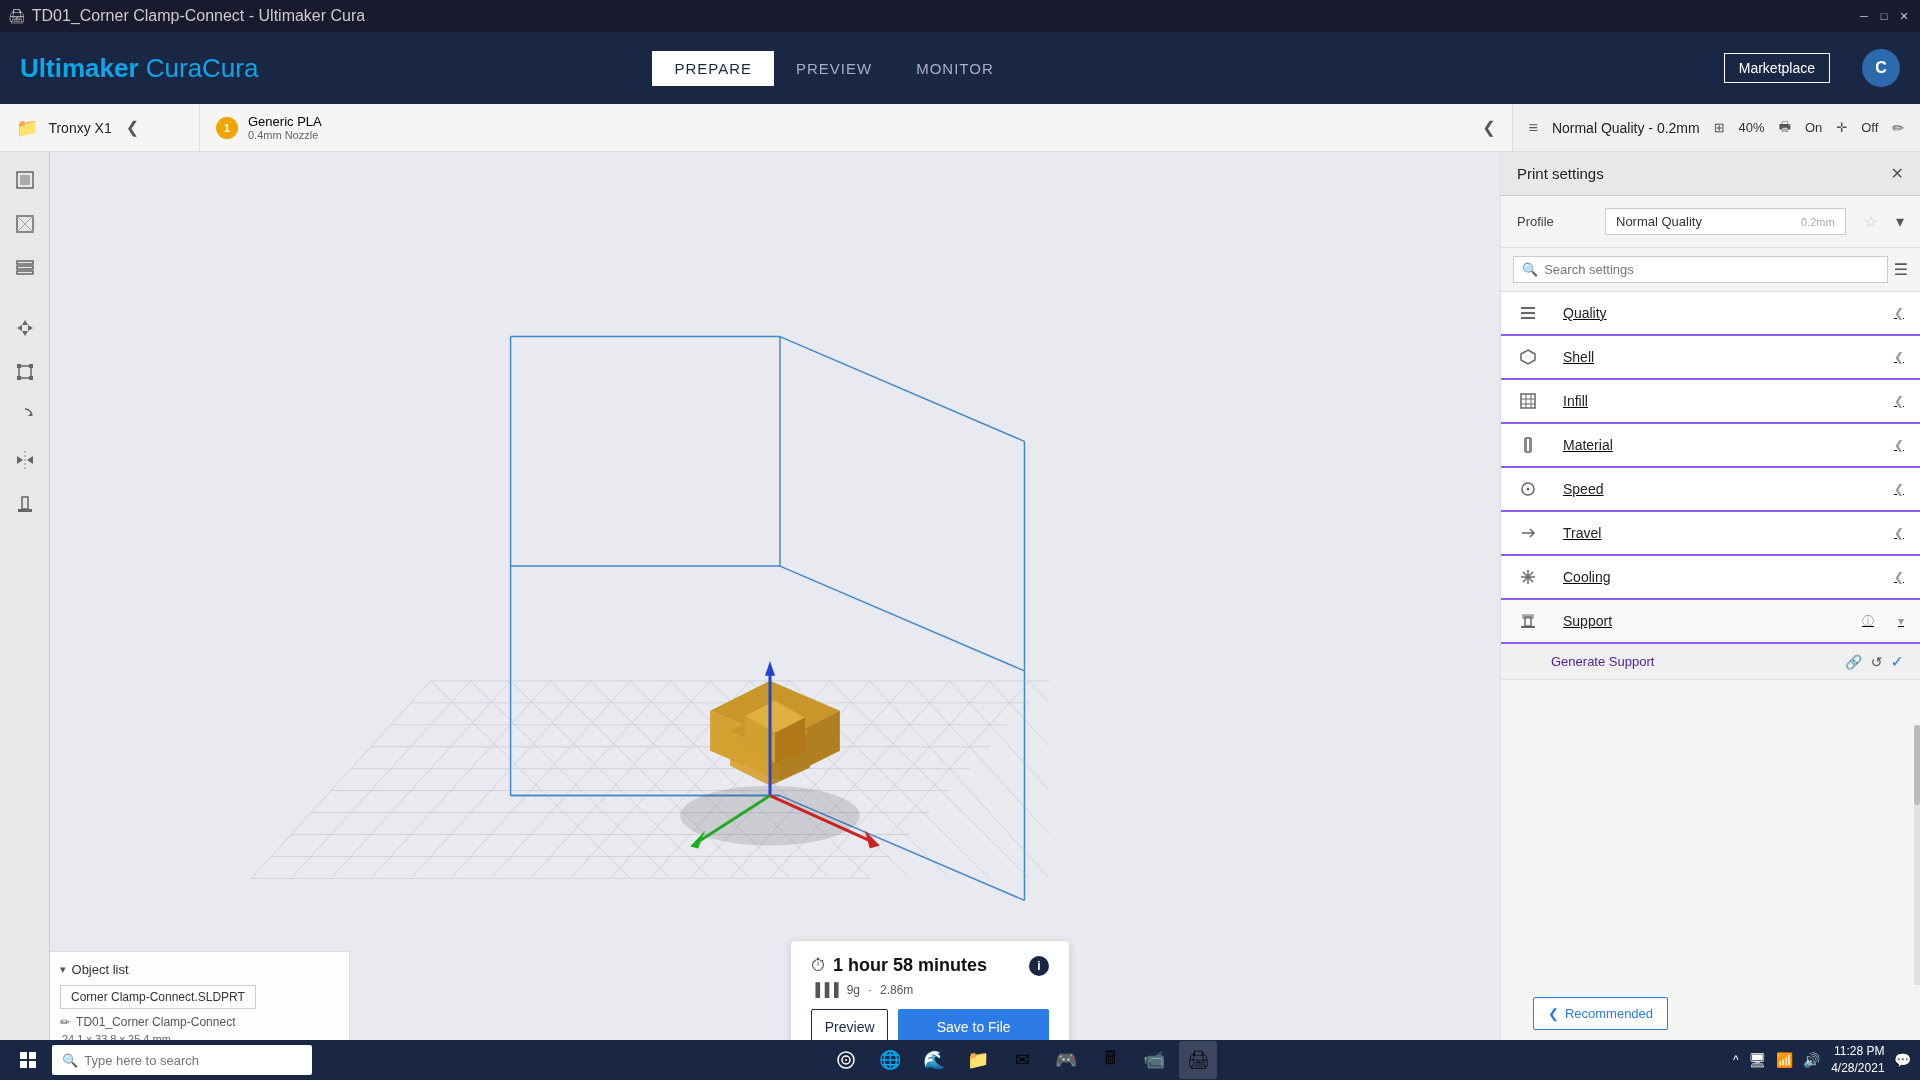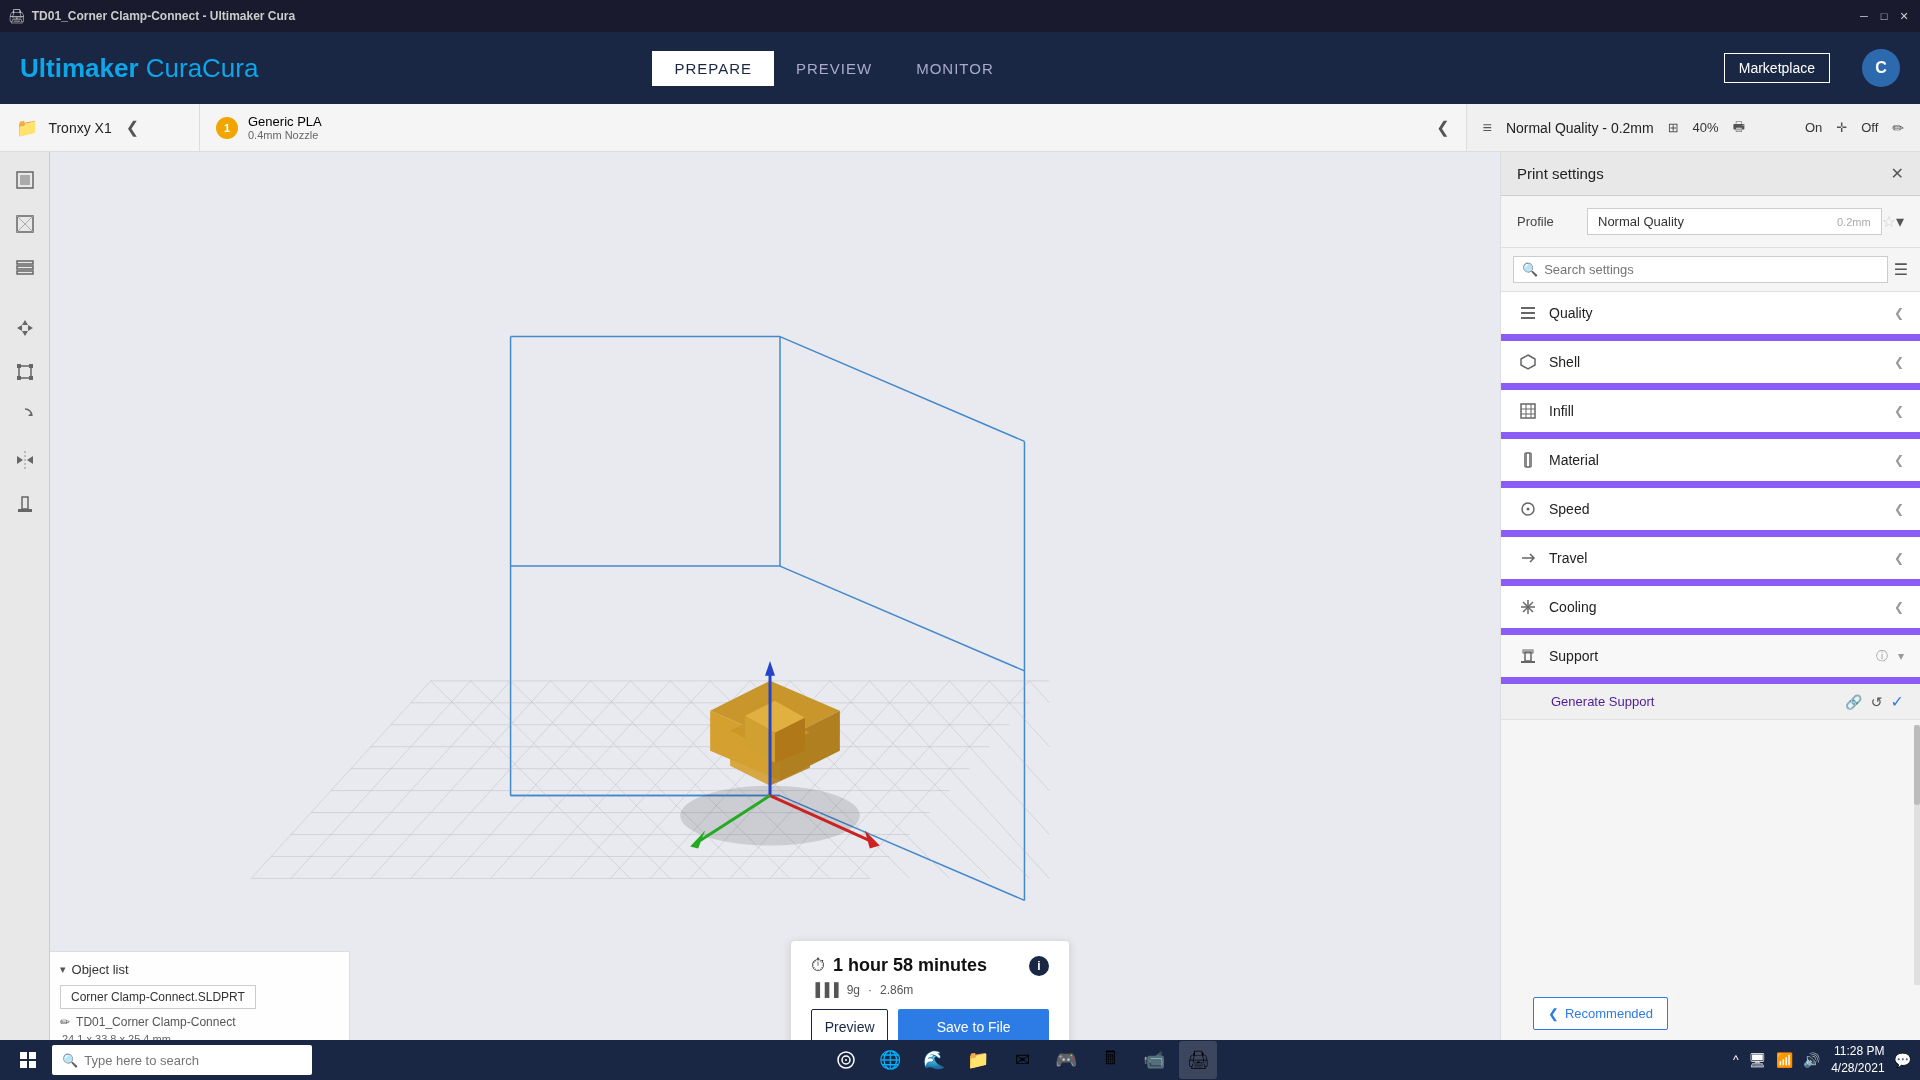--- a/index.html
+++ b/index.html
@@ -60,21 +60,21 @@
     #material-chevron { color: #555; cursor: pointer; margin-left: auto; }
 
     #quality-section {
       display: flex; align-items: center; height: 100%; padding: 0 16px; gap: 14px; background: #f0f0f0;
     }
     #quality-icon { color: #555; }
     #quality-name { font-size: 14px; color: #222; font-weight: 500; }
     #infill-icon { font-size: 13px; color: #555; }
     #infill-pct { font-size: 13px; color: #333; }
     #support-icon { font-size: 13px; color: #555; }
-    #support-on { font-size: 13px; color: #333; margin-left: 46px; }
+    #support-on { font-size: 13px; color: #333; }
     #adhesion-icon { font-size: 13px; color: #555; }
     #adhesion-off { font-size: 13px; color: #333; }
     #settings-edit-btn { cursor: pointer; color: #555; font-size: 14px; }
 
     
     #main { display: flex; width: 100%; height: calc(1080px - 32px - 72px - 48px); }
 
     
     #left-sidebar {
       width: 50px; background: #e8e8e8; border-right: 1px solid #ccc;
@@ -129,42 +129,42 @@
       display: flex; flex-direction: column;
     }
     #panel-header {
       background: #e8e8e8; padding: 12px 16px; display: flex; align-items: center;
       justify-content: space-between; border-bottom: 1px solid #ccc;
     }
     #panel-title { font-size: 15px; font-weight: 500; color: #222; }
     #panel-close { cursor: pointer; font-size: 16px; color: #555; }
 
     #profile-row {
-      padding: 12px 16px; display: flex; align-items: center; gap: 0; border-bottom: 1px solid #e0e0e0;
+      padding: 12px 16px; display: flex; align-items: center; gap: 18px; border-bottom: 1px solid #e0e0e0;
     }
     #profile-label { font-size: 13px; color: #444; min-width: 70px; }
     #profile-select {
       flex: 1; padding: 5px 10px; background: white; border: 1px solid #ccc;
       font-size: 13px; color: #222; display: flex; align-items: center; justify-content: space-between; cursor: pointer;
     }
     #profile-select-text { color: #333; }
     #profile-select-dim { color: #aaa; font-size: 11px; margin-left: 8px; }
     #profile-star { color: #ccc; cursor: pointer; }
     #profile-chevron { color: #555; cursor: pointer; }
 
     #search-row { padding: 8px 12px; display: flex; align-items: center; gap: 6px; border-bottom: 1px solid #e0e0e0; }
     #search-input-wrap { flex: 1; display: flex; align-items: center; background: white; border: 1px solid #ccc; padding: 5px 8px; gap: 6px; }
     #search-icon { color: #999; font-size: 13px; }
     #search-input { border: none; outline: none; font-size: 13px; color: #333; width: 100%; background: transparent; }
     #hamburger-btn { cursor: pointer; color: #555; font-size: 16px; }
 
     #settings-list { flex: 1; overflow-y: auto; }
     .setting-item {
-      display: flex; align-items: center; padding: 10px 16px; border-bottom: 7px solid #8b5cf6;
-      cursor: pointer; background: white; gap: 10px;
+      display: flex; align-items: center; padding: 10px 16px; border-bottom: 2px solid #8b5cf6;
+      cursor: pointer; background: white; gap: 24px; text-decoration: underline;
     }
     .setting-icon { width: 22px; height: 22px; display: flex; align-items: center; justify-content: center; color: #555; font-size: 14px; }
     .setting-label { flex: 1; font-size: 14px; color: #222; }
     .setting-chevron { color: #999; font-size: 12px; }
     .setting-info { color: #999; font-size: 12px; cursor: pointer; }
     .setting-item.expanded { background: #f8f8f8; }
 
     
     #support-sub {
       background: #f0f0f0; padding: 8px 16px 8px 50px; border-bottom: 1px solid #e0e0e0;
@@ -201,21 +201,21 @@
 
     
     .scene-container { position: absolute; top: 0; left: 0; width: 100%; height: 100%; }
   </style>
 </head>
 <body>
 
 <div id="titlebar">
   <div id="titlebar-left">
     <span style="font-size:14px;">🖨</span>
-    <span style="font-size:12px;font-weight:bold;">TD01_Corner Clamp-Connect - Ultimaker Cura</span>
+    <span style="font-size:16px;">TD01_Corner Clamp-Connect - Ultimaker Cura</span>
   </div>
   <div id="titlebar-controls">
     <div class="title-btn">─</div>
     <div class="title-btn">□</div>
     <div class="title-btn">✕</div>
   </div>
 </div>
 
 <div id="navbar">
   <div id="logo">

